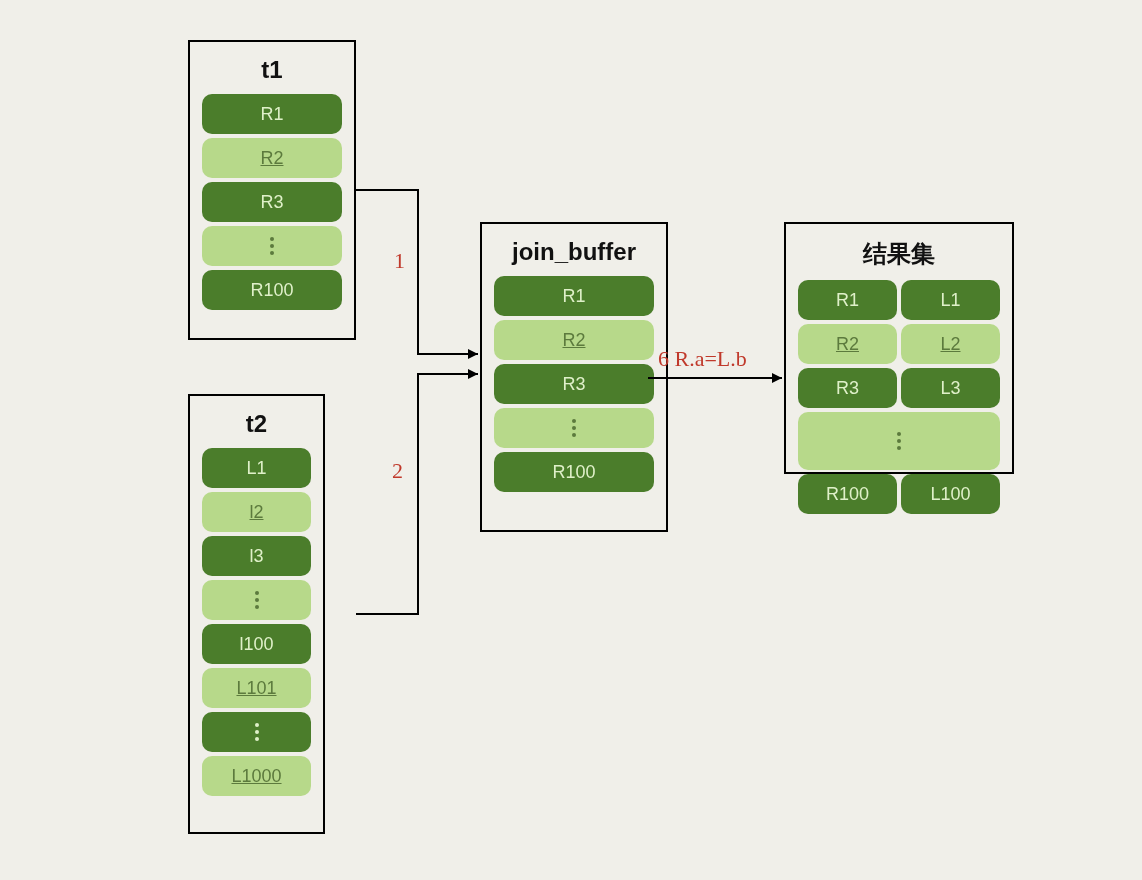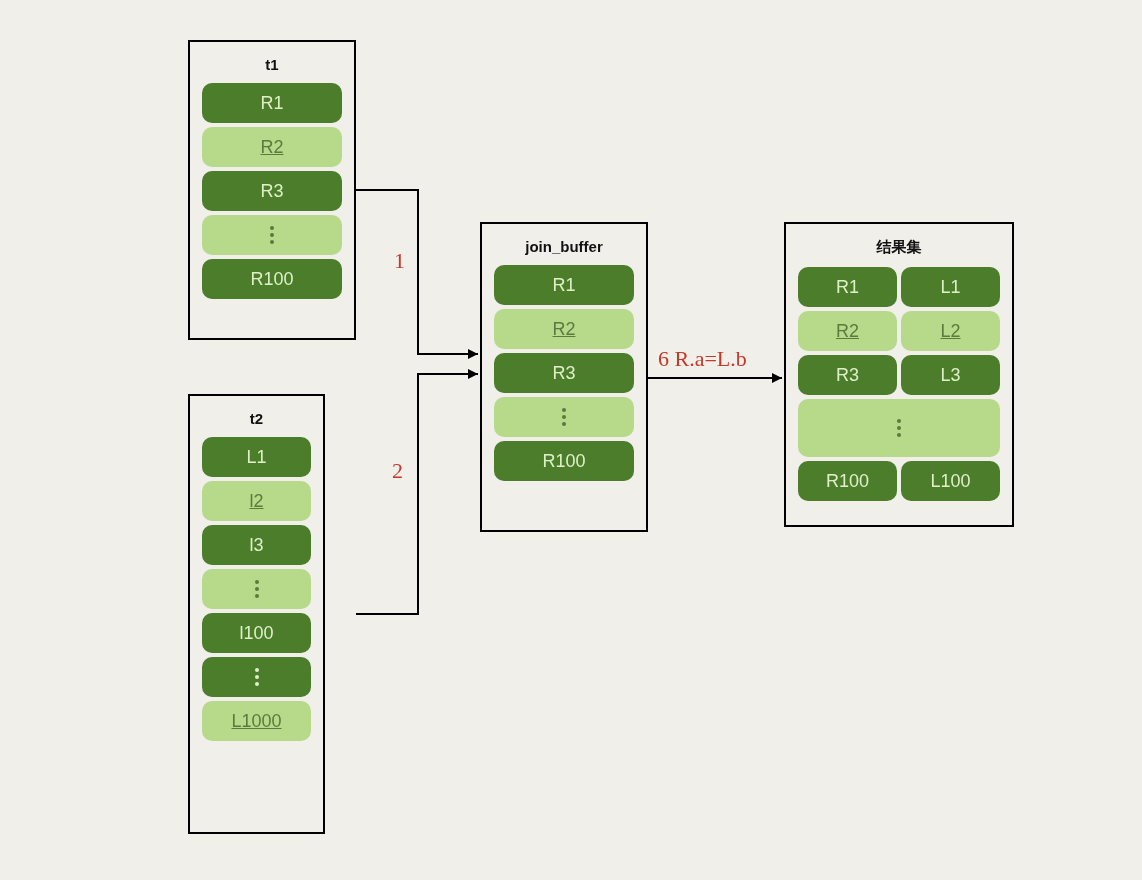--- a/index.html
+++ b/index.html
@@ -17,21 +17,21 @@
     height: 880px;
   }
   .box {
     position: absolute;
     border: 2px solid #000;
     background: #f0efe9;
     box-sizing: border-box;
   }
   .box-title {
     text-align: center;
-    font-size: 15px;
+    font-size: 24px;
     margin: 14px 0 10px 0;
     color: #111;
     font-weight: bold;
   }
   .rows {
     display: flex;
     flex-direction: column;
     gap: 4px;
     padding: 0 12px 12px 12px;
   }
@@ -137,45 +137,46 @@
     <div class="rows" id="rows-t2">
         <div class="row dark">L1</div>
         <div class="row light">l2</div>
         <div class="row dark">l3</div>
         <div class="vdots on-light">
           <span></span>
           <span></span>
           <span></span>
         </div>
         <div class="row dark">l100</div>
+        <div class="row light">L101</div>
         <div class="vdots on-dark">
           <span></span>
           <span></span>
           <span></span>
         </div>
         <div class="row light">L1000</div>
       </div>
   </div>
 
-  <div class="box" style="left:480px; top:222px; width:168px; height:310px;">
+  <div class="box" style="left:480px; top:222px; width:188px; height:310px;">
     <div class="box-title">join_buffer</div>
     <div class="rows" id="rows-jb">
         <div class="row dark">R1</div>
         <div class="row light">R2</div>
         <div class="row dark">R3</div>
         <div class="vdots on-light">
           <span></span>
           <span></span>
           <span></span>
         </div>
         <div class="row dark">R100</div>
       </div>
   </div>
 
-  <div class="box" style="left:784px; top:222px; width:230px; height:305px;">
+  <div class="box" style="left:784px; top:222px; width:230px; height:252px;">
     <div class="box-title">结果集</div>
     <div class="rows" id="rows-res">
         <div class="pair">
           <div class="half dark">R1</div>
           <div class="half dark">L1</div>
         </div>
         <div class="pair">
           <div class="half light">R2</div>
           <div class="half light">L2</div>
         </div>

